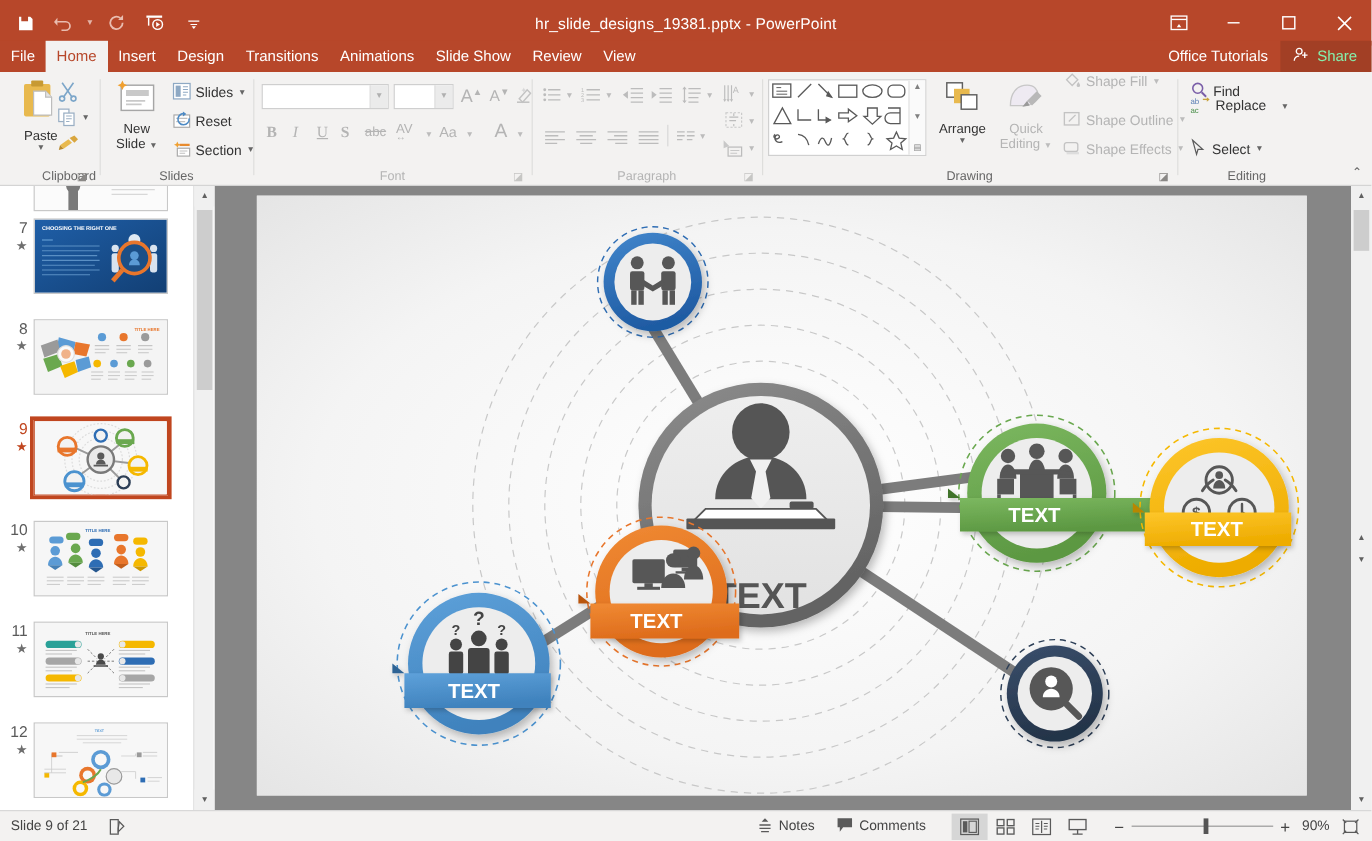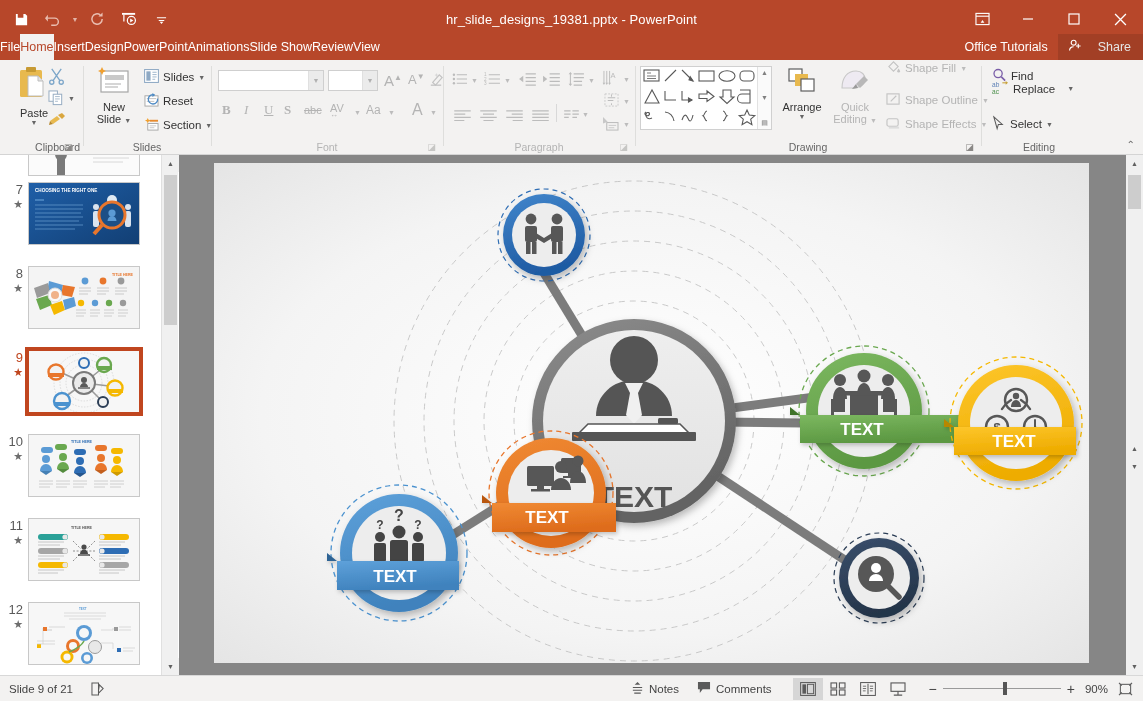--- a/index.html
+++ b/index.html
@@ -29,35 +29,35 @@
   }
   .wincontrols { position:absolute; top:0; right:0; height:38px; display:flex; }
   .wc { width:46px; height:38px; display:flex; align-items:center; justify-content:center; color:#fff; }
 
   
   .menubar {
     position:absolute; top:34px; left:0; width:1143px; height:26px;
     background:#b7472a; display:flex; align-items:flex-end;
   }
   .mi {
-    height:26px; padding:0 0; display:flex; align-items:center;
+    height:26px; padding:0 9px; display:flex; align-items:center;
     color:#fff; font-size:12.5px; white-space:nowrap;
   }
   .mi.file { background:#b7472a; }
   .mi.active { background:#f3f2f1; color:#b7472a; }
   .tellme {
     display:flex; align-items:center; gap:5px; color:#fff; font-size:12.5px;
     height:26px; padding:0 10px; margin-left:6px;
   }
   .menubar-right {
     position:absolute; right:0; top:0; height:26px; display:flex; align-items:center;
   }
   .office-tut { color:#fff; font-size:12.5px; padding:0 10px; height:26px; display:flex; align-items:center;}
   .share-btn {
-    display:flex; align-items:center; gap:15px; color:#e5e5e5; font-size:12.5px;
+    display:flex; align-items:center; gap:6px; color:#86efac; font-size:12.5px;
     background:#a23f25; height:26px; padding:0 12px 0 10px;
   }
 
   
   .ribbon {
     position:absolute; top:60px; left:0; width:1143px; height:95px;
     background:#f3f2f1; border-bottom:1px solid #d4d4d4;
   }
   .rgroup { position:absolute; top:0; height:95px; }
   .rgroup .glabel {
@@ -230,21 +230,21 @@
           </svg>
       </div>
     </div>
   </div>
 
   <div class="menubar">
     <div class="mi file">File</div>
     <div class="mi active">Home</div>
     <div class="mi">Insert</div>
     <div class="mi">Design</div>
-    <div class="mi">PowerPoint</div>
+    <div class="mi">Transitions</div>
     <div class="mi">Animations</div>
     <div class="mi">Slide Show</div>
     <div class="mi">Review</div>
     <div class="mi">View</div>
     <div class="menubar-right">
       <div class="office-tut nowrap">Office Tutorials</div>
       <div class="share-btn">
         <span>
           <svg width="15" height="13" viewBox="0 0 16 14">
               <circle cx="6" cy="4" r="2.6" fill="none" stroke="#fff" stroke-width="1.2"></circle>

